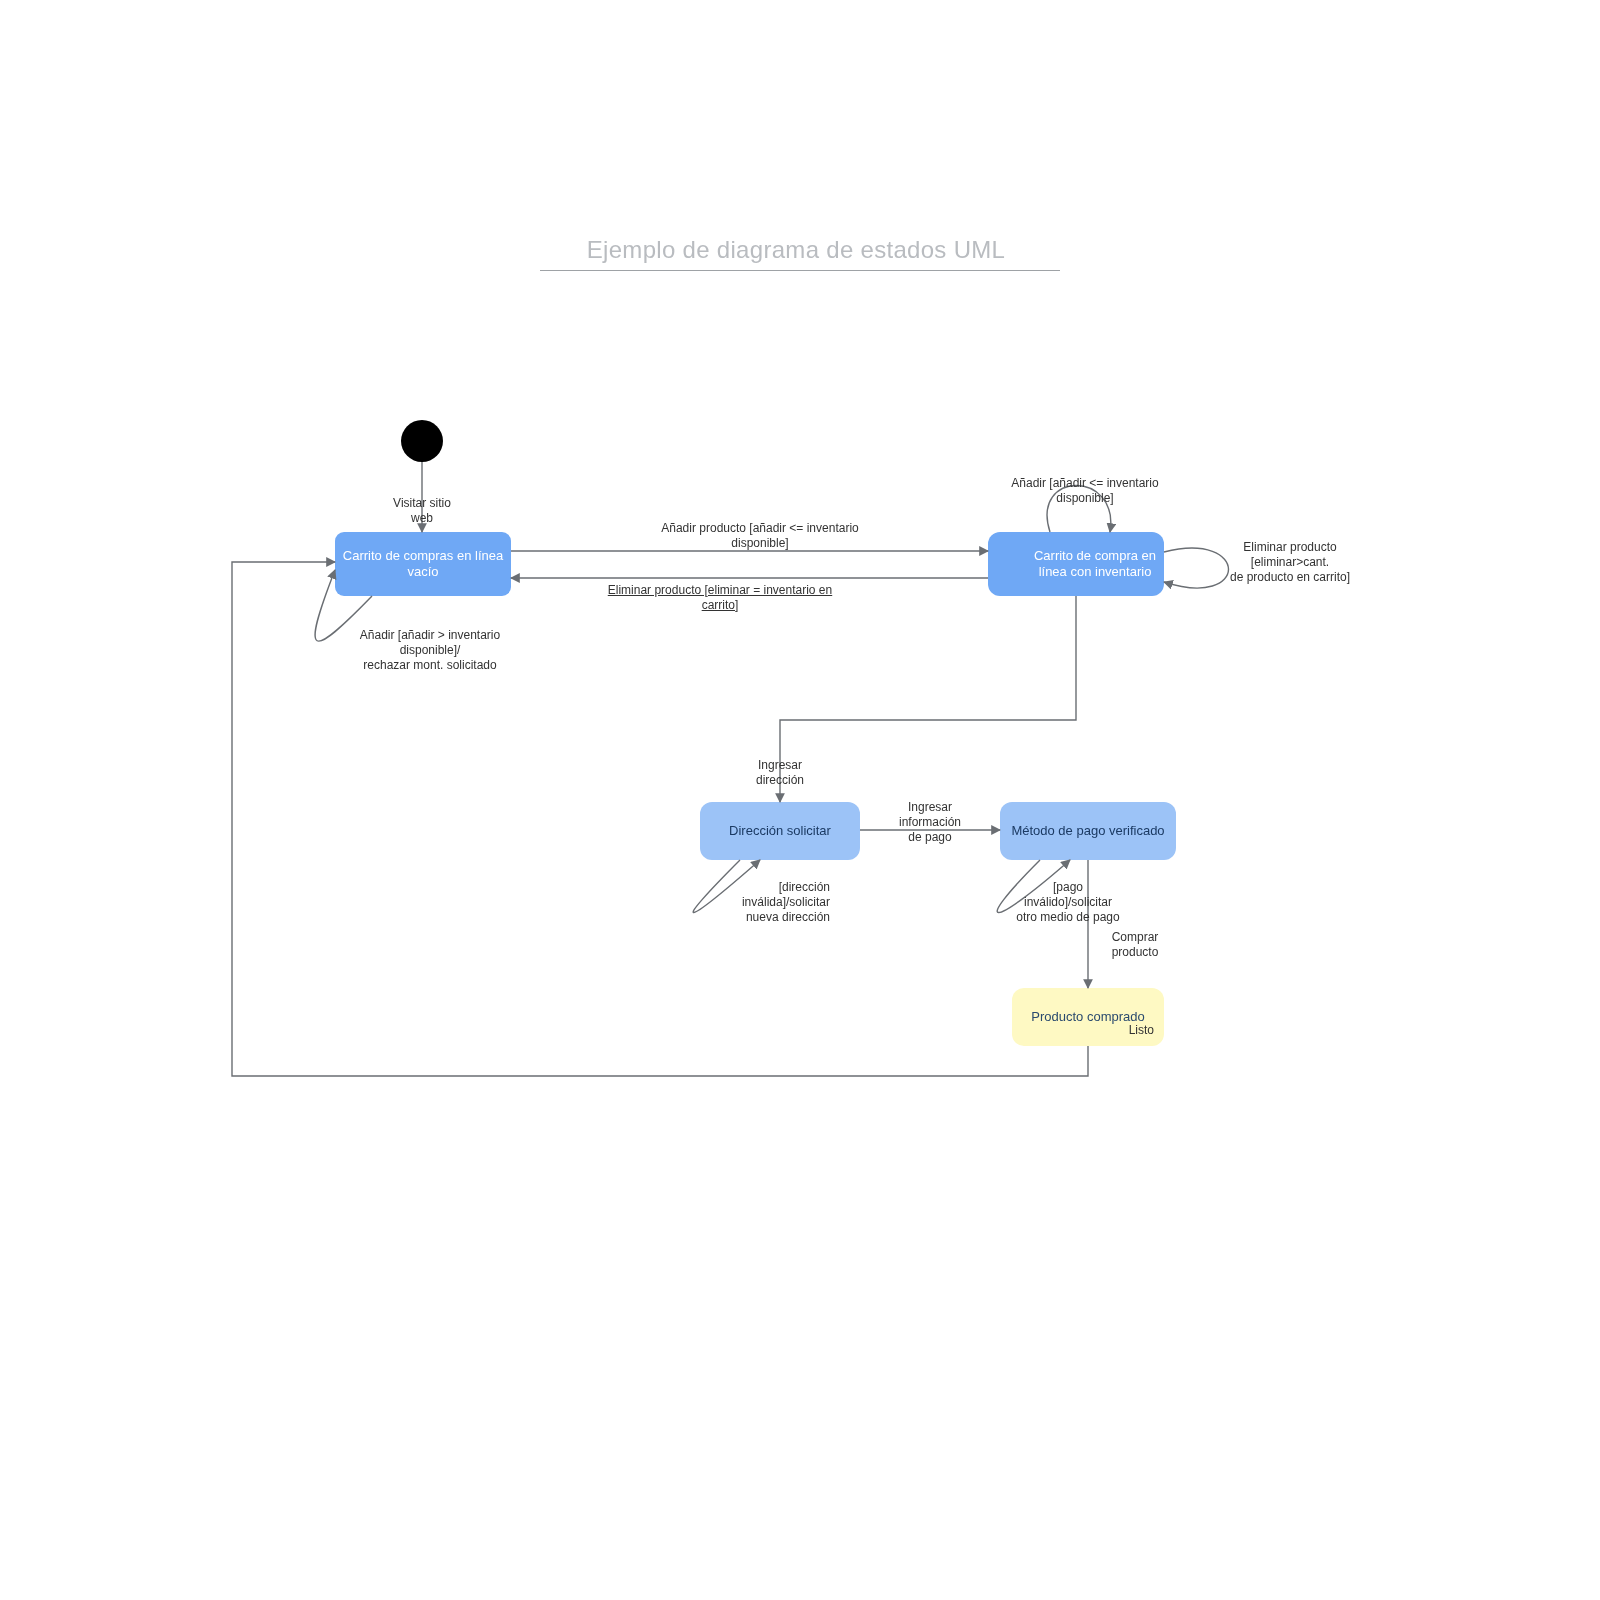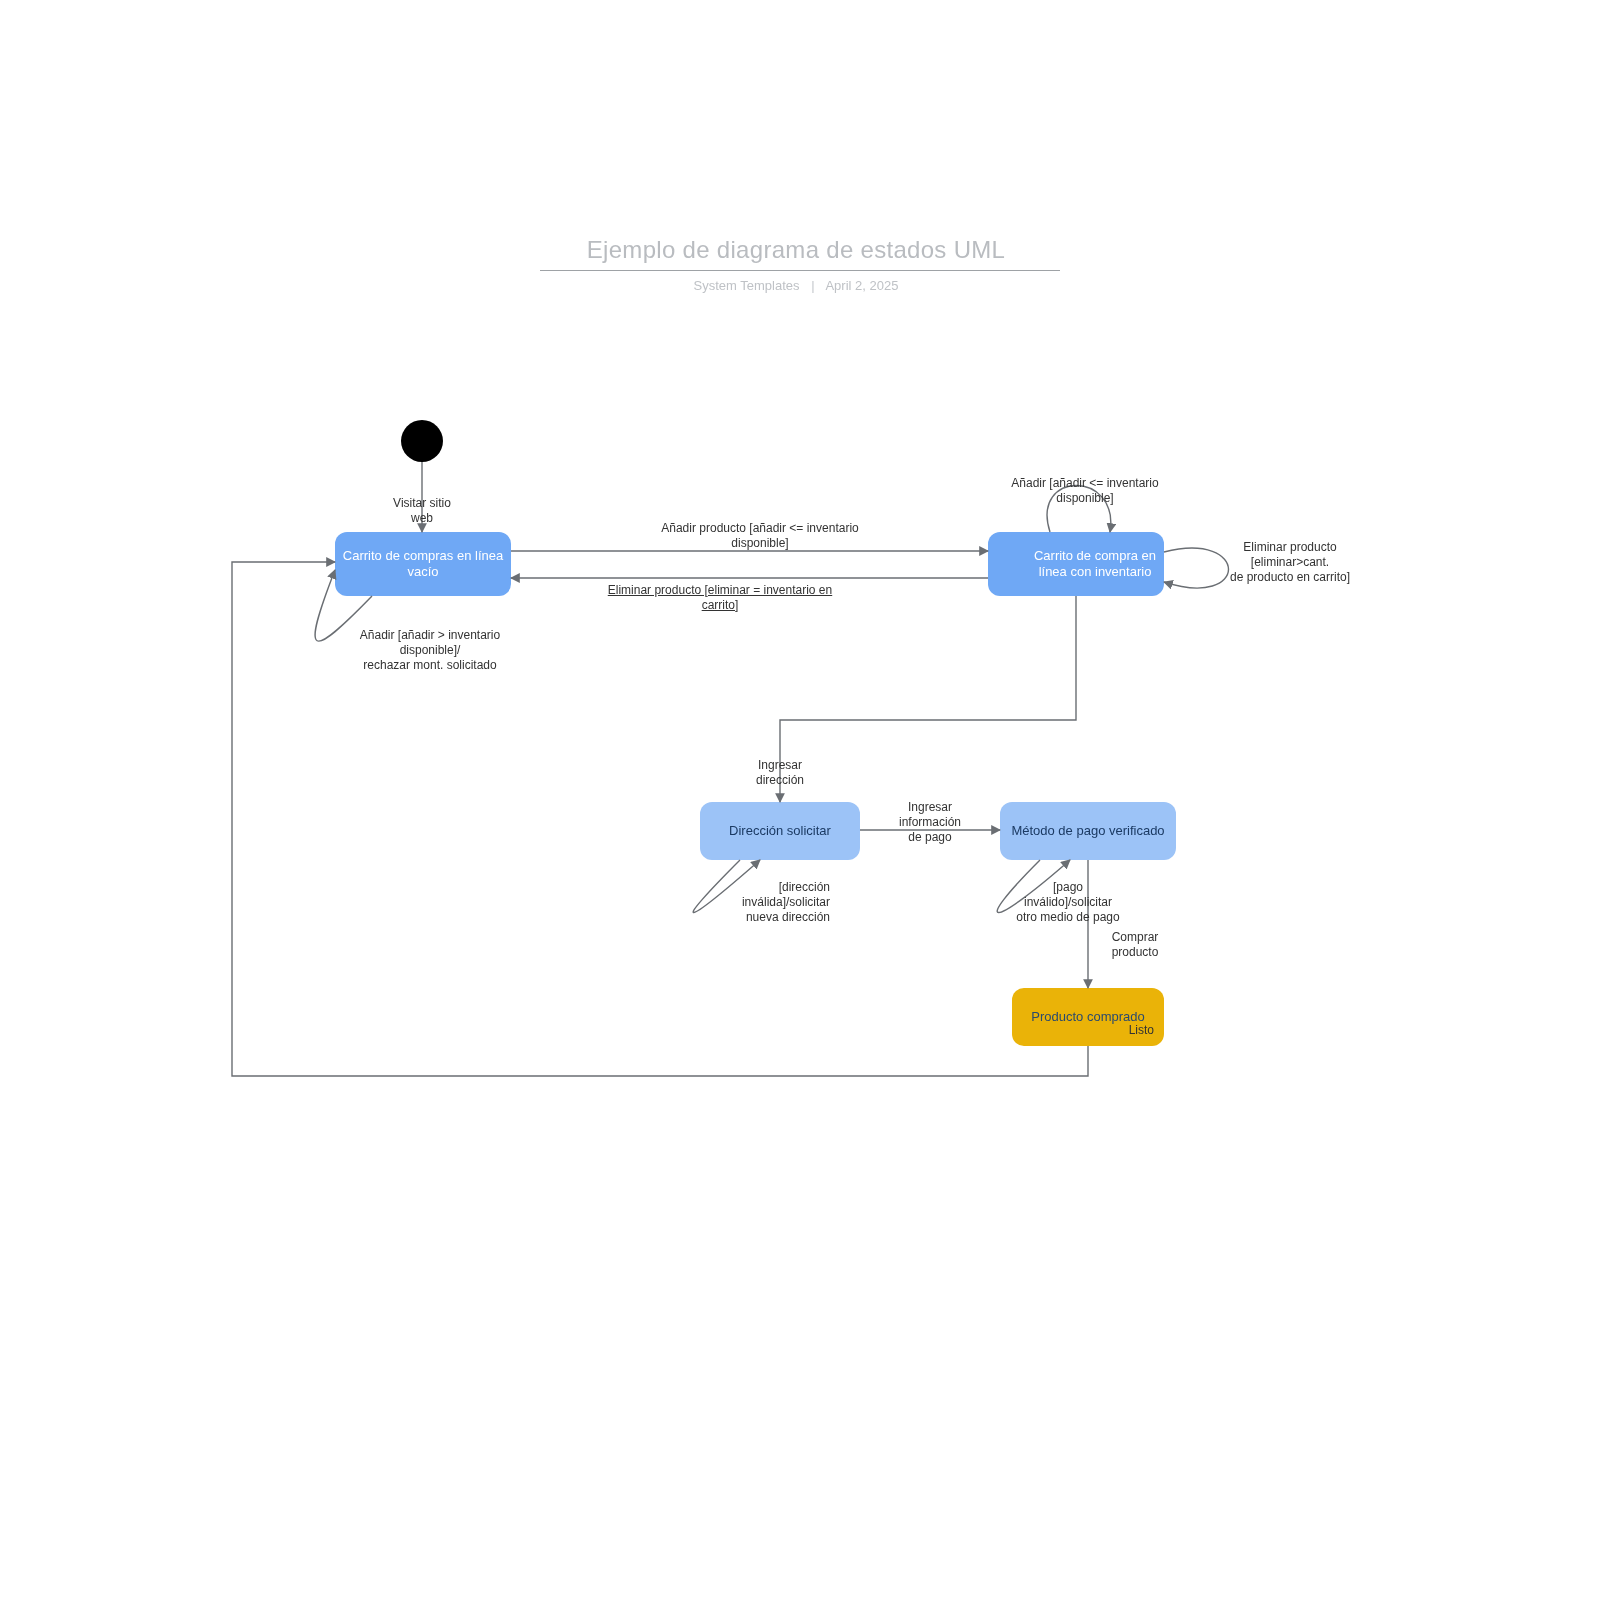--- a/index.html
+++ b/index.html
@@ -55,21 +55,21 @@
     align-items: center;
     justify-content: center;
     font-size: 13px;
     line-height: 1.25;
     color: #fff;
     padding: 4px 6px;
     box-sizing: border-box;
   }
   .state.blue   { background: #6fa8f5; }
   .state.mid    { background: #9cc3f7; color:#1b3a63;}
-  .state.light  { background: #eab308; color:#2a4a6e;}
+  .state.light  { background: #fef9c3; color:#2a4a6e;}
 
   
   .lbl {
     position: absolute;
     font-size: 12px;
     color: #333;
     text-align: center;
     line-height: 1.25;
     white-space: pre-line;
   }
@@ -84,29 +84,24 @@
   }
   .edge { stroke:#6a6e73; stroke-width:1.4; fill:none; }
 </style>
 </head>
 <body>
 
 <div class="canvas">
 
   <div class="hdr-title">Ejemplo de diagrama de estados UML</div>
   <div class="hdr-rule"></div>
-  <div class="hdr-sub">
-    <span>System Templates</span>
-    <span class="bar">|</span>
-    <span>April 2, 2025</span>
-  </div>
 
   <div class="initial-state" style="left:401px; top:420px;"></div>
 
-  <div class="state blue" style="left:335px; top:532px; width:176px; height:64px;">Carrito de
+  <div class="state blue" style="left:335px; top:532px; width:176px; height:64px;border-radius:9px;">Carrito de
 compras en línea
 vacío</div>
   <div class="state blue" style="left:988px; top:532px; width:176px; height:64px;padding-left:44px;">Carrito de compra
 en línea con
 inventario</div>
   <div class="state mid" style="left:700px; top:802px; width:160px; height:58px;">Dirección
 solicitar</div>
   <div class="state mid" style="left:1000px;top:802px; width:176px; height:58px;">Método de pago
 verificado</div>
   <div class="state light" style="left:1012px;top:988px; width:152px; height:58px;">Producto

